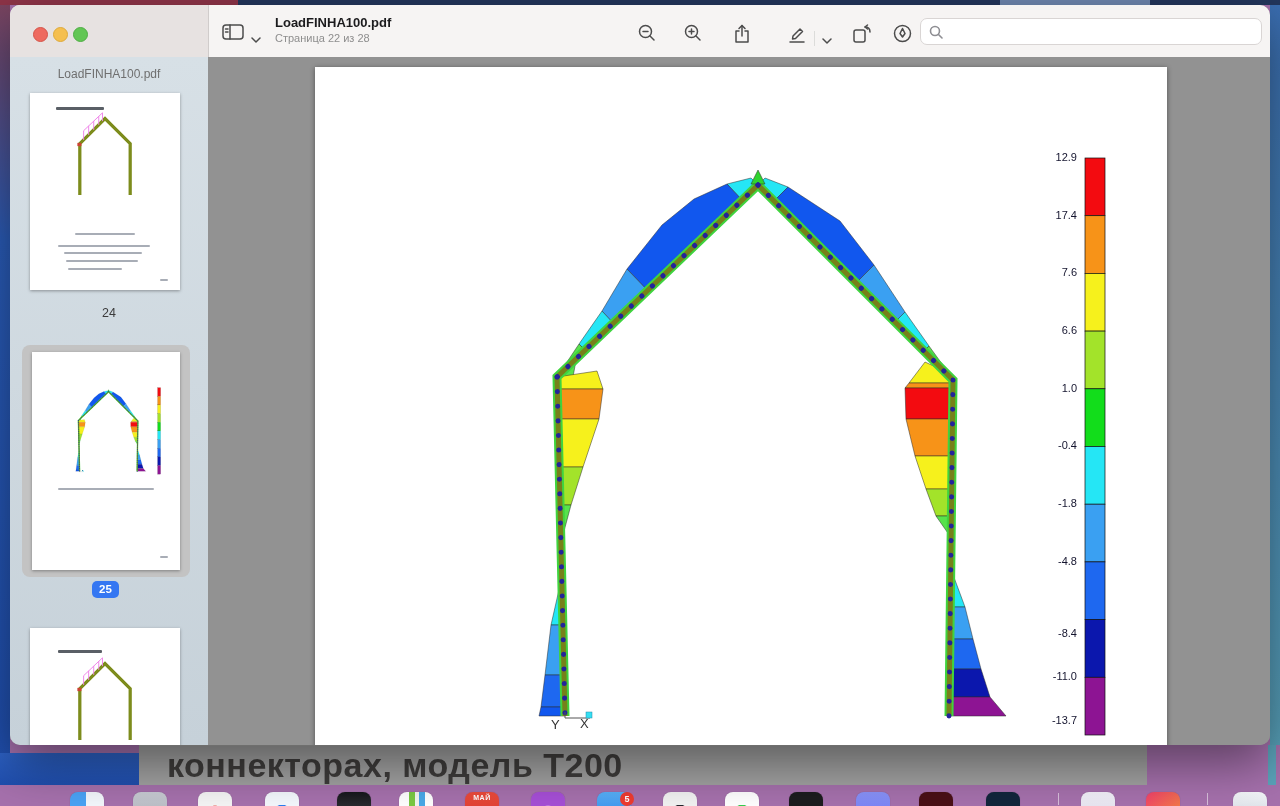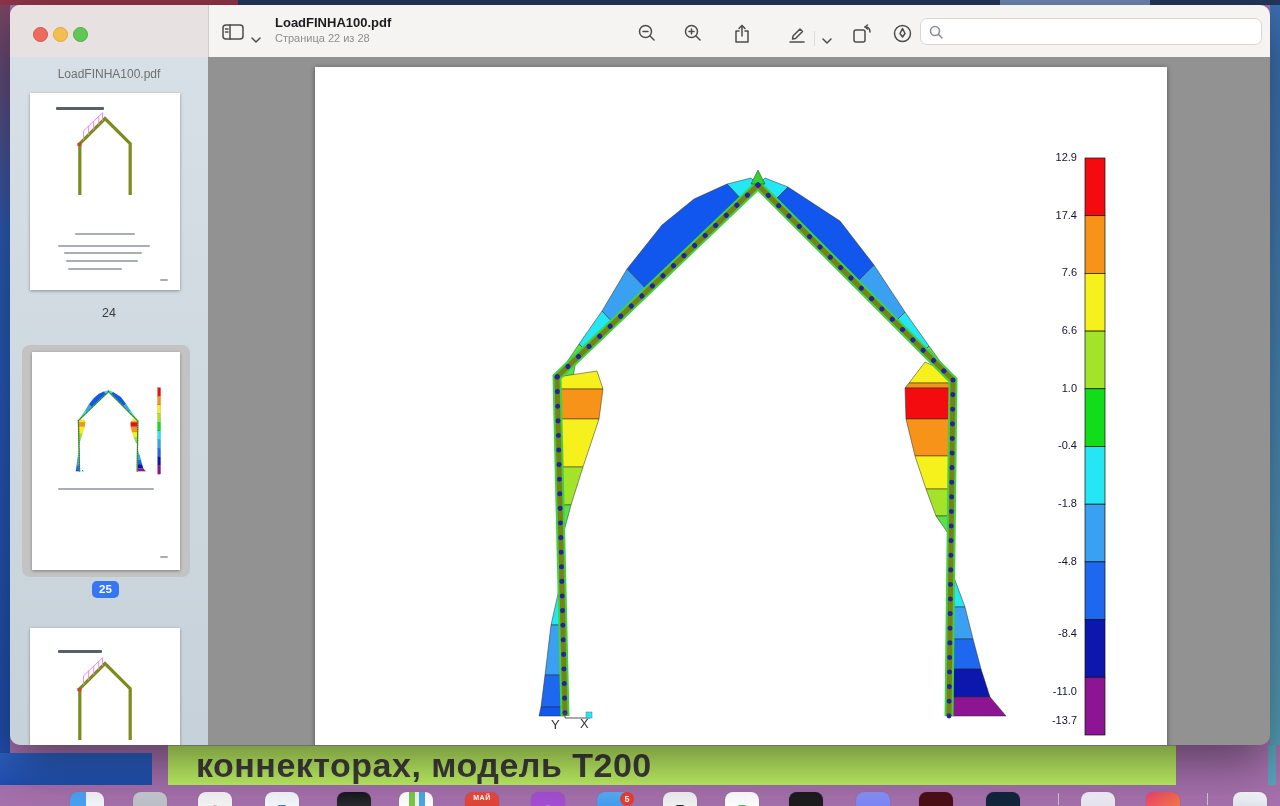--- a/index.html
+++ b/index.html
@@ -7,21 +7,21 @@
        font-family:"Liberation Sans",sans-serif;background:#a671ad;}
   .abs{position:absolute}
 
   
   #top-strip{left:0;top:0;width:1280px;height:5px;background:#23365c}
   #top-strip .red{position:absolute;left:0;top:0;width:238px;height:5px;background:#8e3448}
   #top-strip .lite{position:absolute;left:1000px;top:0;width:150px;height:5px;background:#6e86ae}
   #left-strip{left:0;top:5px;width:10px;height:780px;background:linear-gradient(#7a4460,#2a5cb8 30%,#1f4eae)}
   #right-strip{left:1270px;top:5px;width:10px;height:740px;background:linear-gradient(#3a6db0,#57a0b8)}
   #bl-window{left:0;top:753px;width:152px;height:33px;background:linear-gradient(#2e63c8,#1f4eae)}
-  #gray-strip{left:168px;top:745px;width:1008px;height:40px;background:#bef264;border-top:1px solid #a9a9a7;overflow:hidden}
+  #gray-strip{left:139px;top:745px;width:1008px;height:40px;background:#a3a3a3;border-top:1px solid #a9a9a7;overflow:hidden}
   #gray-strip .bigtext{position:absolute;left:28px;top:0px;font-size:34px;font-weight:700;color:#3f3d3c;letter-spacing:.5px;white-space:nowrap}
   #teal-sliver{left:1268px;top:745px;width:8px;height:40px;background:#5ba3ba}
 
   
   #dock-bg{left:0;top:785px;width:1280px;height:21px;background:#a671ad}
   .dicon{position:absolute;top:792px;width:34px;height:30px;border-radius:8px;box-shadow:0 0 1px rgba(0,0,0,.3)}
   .dsep{position:absolute;top:793px;width:1px;height:12px;background:rgba(255,255,255,.55)}
   .badge{position:absolute;width:14px;height:14px;border-radius:7px;background:#ee3b30;color:#fff;
          font-size:9px;font-weight:700;text-align:center;line-height:14px}
   .cal-label{position:absolute;width:100%;text-align:center;top:2px;color:#fff;font-size:7px;font-weight:700;letter-spacing:.5px}
@@ -367,21 +367,21 @@
       
       <span class="lgl" style="top:84px">12.9</span>
       <span class="lgl" style="top:142px">17.4</span>
       <span class="lgl" style="top:199px">7.6</span>
       <span class="lgl" style="top:257px">6.6</span>
       <span class="lgl" style="top:315px">1.0</span>
       <span class="lgl" style="top:372px">-0.4</span>
       <span class="lgl" style="top:430px">-1.8</span>
       <span class="lgl" style="top:488px">-4.8</span>
       <span class="lgl" style="top:560px">-8.4</span>
-      <span class="lgl" style="top:618px">-11.0</span>
+      <span class="lgl" style="top:603px">-11.0</span>
       <span class="lgl" style="top:647px">-13.7</span>
 
       
       <span class="axlab" style="left:236px;top:650px">Y</span>
       <span class="axlab" style="left:265px;top:649px">X</span>
     </div>
   </div>
 </div>
 
 </body></html>

